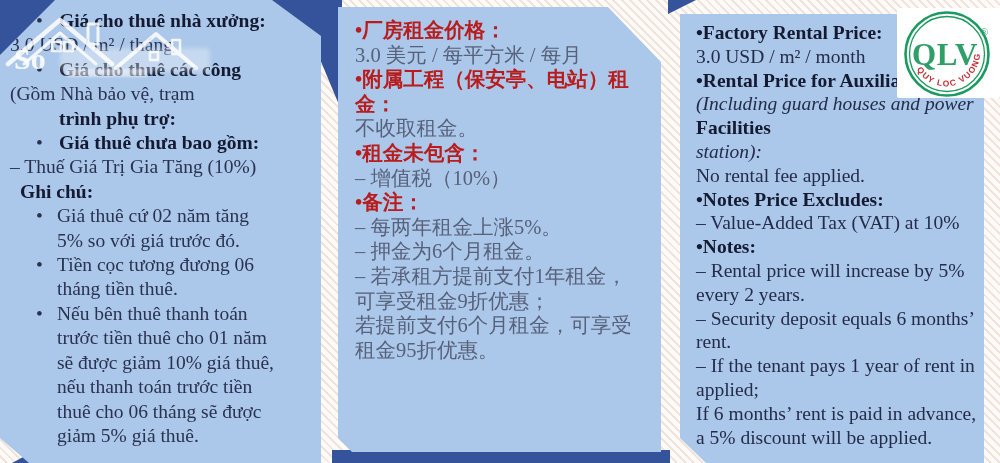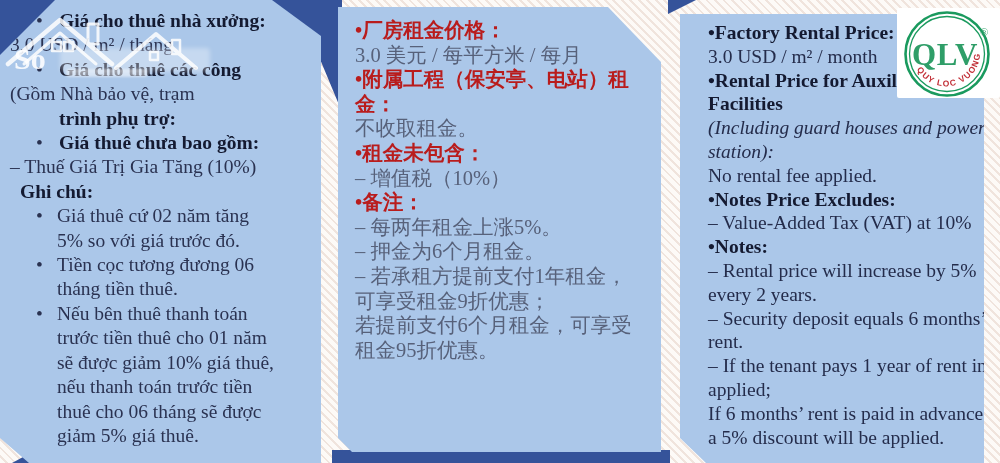--- a/index.html
+++ b/index.html
@@ -31,21 +31,21 @@
   
   .vn .line{padding-left:10px;font-size:19.5px;line-height:24.4px;color:#2a3251;}
   .vn .h-bullet,.vn .h-cont{font-weight:bold;color:#141a31;padding-left:59px;}
   .vn .plain-bold{font-weight:bold;color:#141a31;padding-left:20px;}
   .vn .sub-bullet,.vn .sub-cont{padding-left:57px;}
   .vn .bul{position:absolute;left:36px;font-weight:normal;color:#2a3251;}
   
   .cn .line{padding-left:17px;font-size:20.5px;line-height:24.6px;color:#57617a;}
   .cn .cjk-h,.cn .cjk-h-cont{font-weight:bold;color:#b91c1c;}
   
-  .en .line{padding-left:28px;font-size:19.5px;line-height:23.8px;color:#242c4b;}
+  .en .line{padding-left:16px;font-size:19.5px;line-height:23.8px;color:#242c4b;}
   .en .en-h,.en .en-h-cont{font-weight:bold;color:#141a31;}
   .en .en-i{font-style:italic;}
   
   #watermark{position:absolute;left:2px;top:2px;width:250px;height:120px;z-index:30;pointer-events:none;}
   #watermark svg{position:absolute;left:2px;top:4px;opacity:.85;}
   .wm-text{position:absolute;left:12px;top:40px;font-weight:bold;font-size:30px;color:rgba(255,255,255,.88);}
   .wm-ghost{position:absolute;left:58px;top:46px;width:150px;height:24px;background:rgba(255,255,255,.32);border-radius:4px;filter:blur(2px);}
   .wm-small{position:absolute;left:64px;top:67px;width:82px;height:8px;background:rgba(255,255,255,.5);border-radius:3px;filter:blur(1px);}
   
   #logo{position:absolute;left:897px;top:8px;width:103px;height:90px;z-index:40;}
@@ -102,22 +102,22 @@
         <div class="line cjk"><span class="t">若提前支付6个月租金，可享受</span></div>
         <div class="line cjk"><span class="t">租金95折优惠。</span></div>
       </div>
   </section>
 
   <section class="panel en" id="panel-en">
     <div class="content">
         <div class="line en-h"><span class="t">•Factory Rental Price:</span></div>
         <div class="line en"><span class="t">3.0 USD / m² / month</span></div>
         <div class="line en-h"><span class="t">•Rental Price for Auxiliary</span></div>
+        <div class="line en-i"><span class="t">(Including guard houses and power</span></div>
         <div class="line en-h-cont"><span class="t">Facilities</span></div>
-        <div class="line en-i"><span class="t">(Including guard houses and power</span></div>
         <div class="line en-i"><span class="t">station):</span></div>
         <div class="line en"><span class="t">No rental fee applied.</span></div>
         <div class="line en-h"><span class="t">•Notes Price Excludes:</span></div>
         <div class="line en"><span class="t">– Value-Added Tax (VAT) at 10%</span></div>
         <div class="line en-h"><span class="t">•Notes:</span></div>
         <div class="line en"><span class="t">– Rental price will increase by 5%</span></div>
         <div class="line en"><span class="t">every 2 years.</span></div>
         <div class="line en"><span class="t">– Security deposit equals 6 months’</span></div>
         <div class="line en"><span class="t">rent.</span></div>
         <div class="line en"><span class="t">– If the tenant pays 1 year of rent in</span></div>

